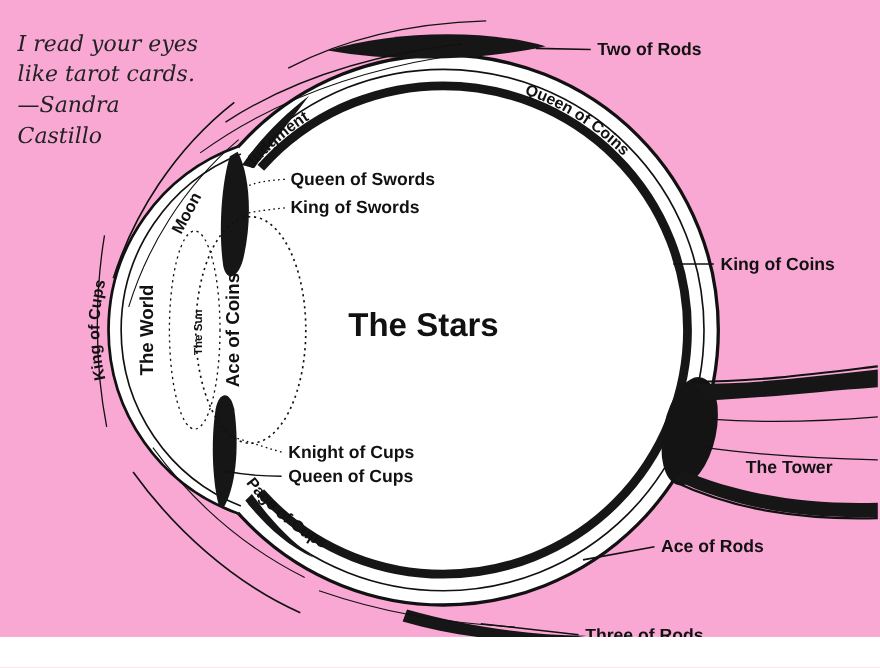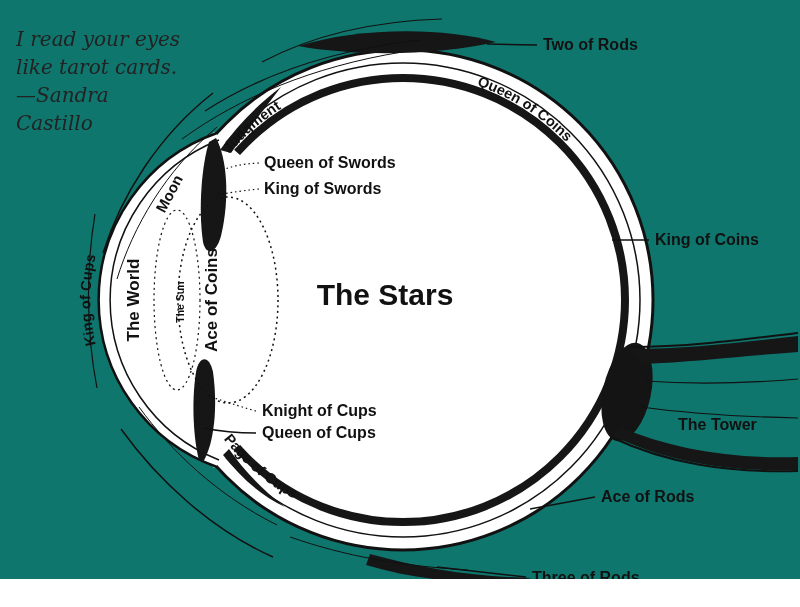--- a/index.html
+++ b/index.html
@@ -1,16 +1,16 @@
 <!DOCTYPE html>
 <html><head>
 <meta charset="utf-8">
 <style>
   html,body{margin:0;padding:0;background:#fff;}
-  .canvas{position:relative;width:800px;height:579px;background:#0f766e;overflow:hidden;}
+  .canvas{position:relative;width:800px;height:579px;background:#f9a8d4;overflow:hidden;}
   svg{display:block;}
   .lbl{font-family:"Liberation Sans",sans-serif;font-weight:bold;font-size:16px;fill:#111;}
   .band{font-family:"Liberation Sans",sans-serif;font-weight:bold;font-size:14.5px;fill:#111;}
   .big{font-family:"Liberation Sans",sans-serif;font-weight:bold;font-size:30px;fill:#111;}
   .mid{font-family:"Liberation Sans",sans-serif;font-weight:bold;font-size:17px;fill:#111;}
   .sm{font-family:"Liberation Sans",sans-serif;font-weight:bold;font-size:10.5px;fill:#111;}
   .moon{font-family:"Liberation Sans",sans-serif;font-weight:bold;font-size:15px;fill:#111;}
   .epi{font-family:"DejaVu Serif","Liberation Serif",serif;font-style:italic;font-size:20px;fill:#222;}
   .ink{stroke:#111;fill:none;}
   .dark{fill:#161616;stroke:none;}

